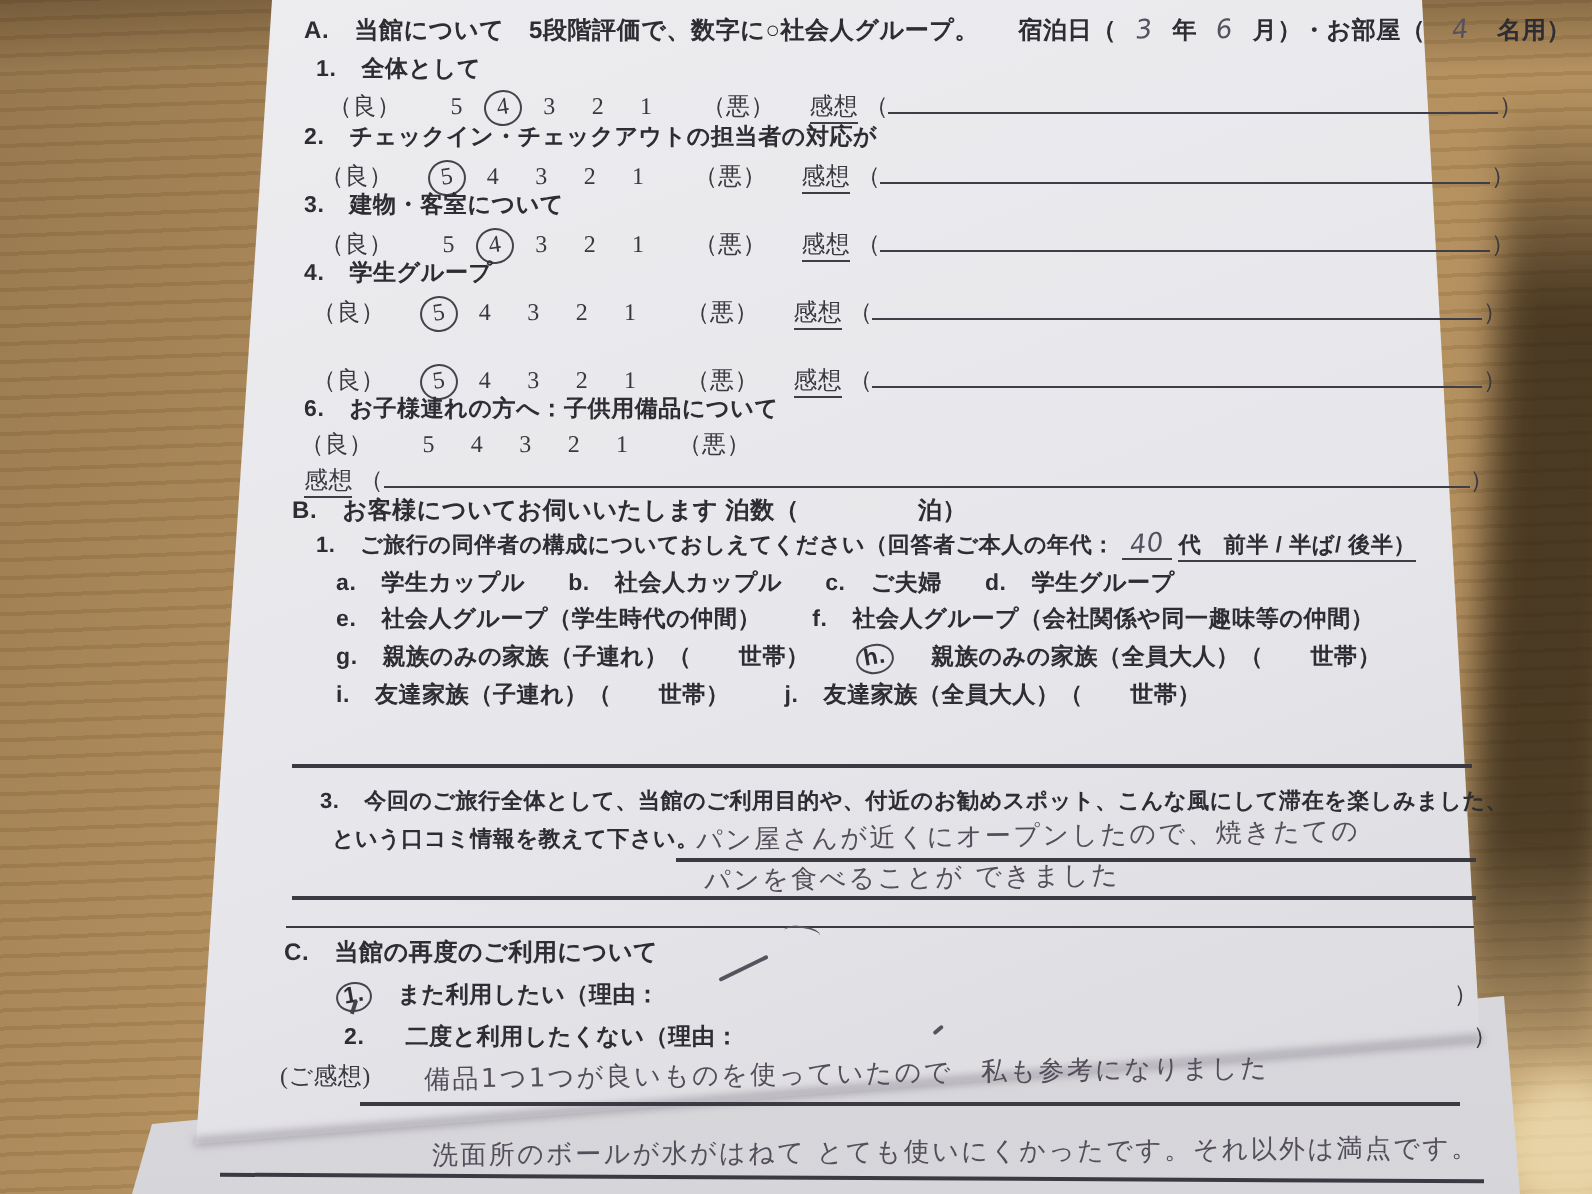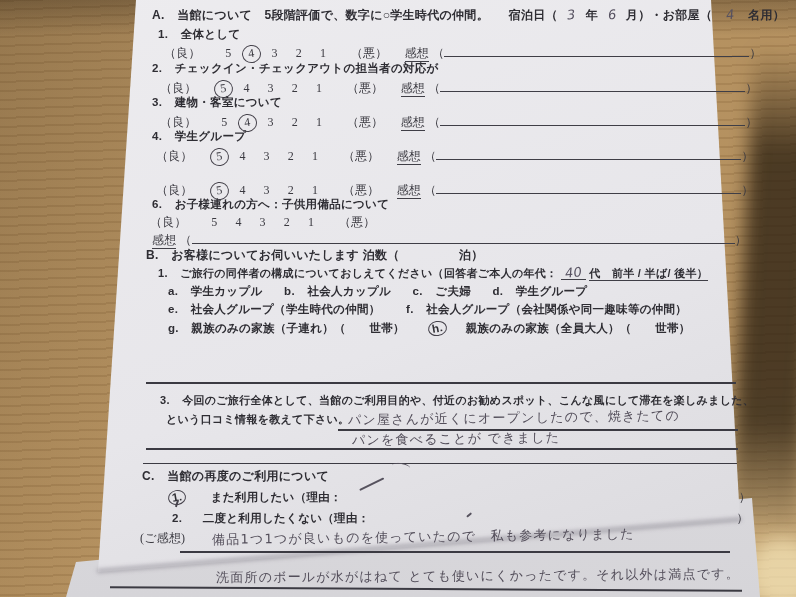--- a/index.html
+++ b/index.html
@@ -46,21 +46,21 @@
 <div class="stage">
   <div class="shadow-right"></div>
   <div class="sheen-br"></div>
 
   <div class="sheet sheet-under"></div>
   <div class="sheet sheet-main"></div>
   <div class="edge-shadow"></div>
 
   <div class="row goth sec" style="top:7px;left:152px">
     <span class="no">A.</span>
-    <span>当館について　5段階評価で、数字に○学生時代の仲間。</span>
+    <span>当館について　5段階評価で、数字に○社会人グループ。</span>
     <span style="margin-left:16px">宿泊日（</span>
     <span class="hw-num" style="position:static;margin:0 6px">3</span>
     <span>年</span>
     <span class="hw-num" style="position:static;margin:0 6px">6</span>
     <span>月）・お部屋（</span>
     <span class="hw-num" style="position:static;margin:0 10px">4</span>
     <span>名用）</span>
   </div>
 
   <div class="row goth" style="top:27px;left:158px">
@@ -190,20 +190,26 @@
     <span>社会人グループ（会社関係や同一趣味等の仲間）</span>
   </div>
 
   <div class="row goth" style="top:321px;left:168px">
     <span class="no">g.</span>
     <span>親族のみの家族（子連れ）（　　世帯）</span>
     <span class="no circ-letter" style="margin-left:20px">h.</span>
     <span style="margin-left:6px">親族のみの家族（全員大人）（　　世帯）</span>
   </div>
 
+  <div class="row goth" style="top:340px;left:168px">
+    <span class="no">i.</span>
+    <span>友達家族（子連れ）（　　世帯）</span>
+    <span class="no" style="margin-left:24px">j.</span>
+    <span>友達家族（全員大人）（　　世帯）</span>
+  </div>
 
   <div class="pline" style="top:382px;left:146px;width:590px"></div>
 
   <div class="row goth" style="top:393px;left:160px;font-size:11px">
     <span class="no">3.</span>
     <span>今回のご旅行全体として、当館のご利用目的や、付近のお勧めスポット、こんな風にして滞在を楽しみました、</span>
   </div>
   <div class="row goth" style="top:412px;left:166px;font-size:11px">
     <span>という口コミ情報を教えて下さい。</span>
   </div>
@@ -213,21 +219,21 @@
   <div class="pline" style="top:448px;left:146px;width:592px"></div>
 
   <div class="pline" style="top:463px;left:143px;width:594px;height:1.3px"></div>
   <div class="row goth sec" style="top:468px;left:142px">
     <span class="no">C.</span>
     <span>当館の再度のご利用について</span>
   </div>
 
   <div class="row goth" style="top:488px;left:168px">
     <span class="no circ-letter">1.</span>
-    <span style="margin-left:12px">また利用したい（理由：</span>
+    <span style="margin-left:0">また利用したい（理由：</span>
     <span class="blank" style="width:390px;border-bottom:none"></span>
     <span class="minc">）</span>
   </div>
   <div class="tail" style="top:500px;left:176px"></div>
 
   <div class="row goth" style="top:509px;left:172px">
     <span class="no">2.</span>
     <span style="margin-left:8px">二度と利用したくない（理由：</span>
     <span class="blank" style="width:360px;border-bottom:none"></span>
     <span class="minc">）</span>

